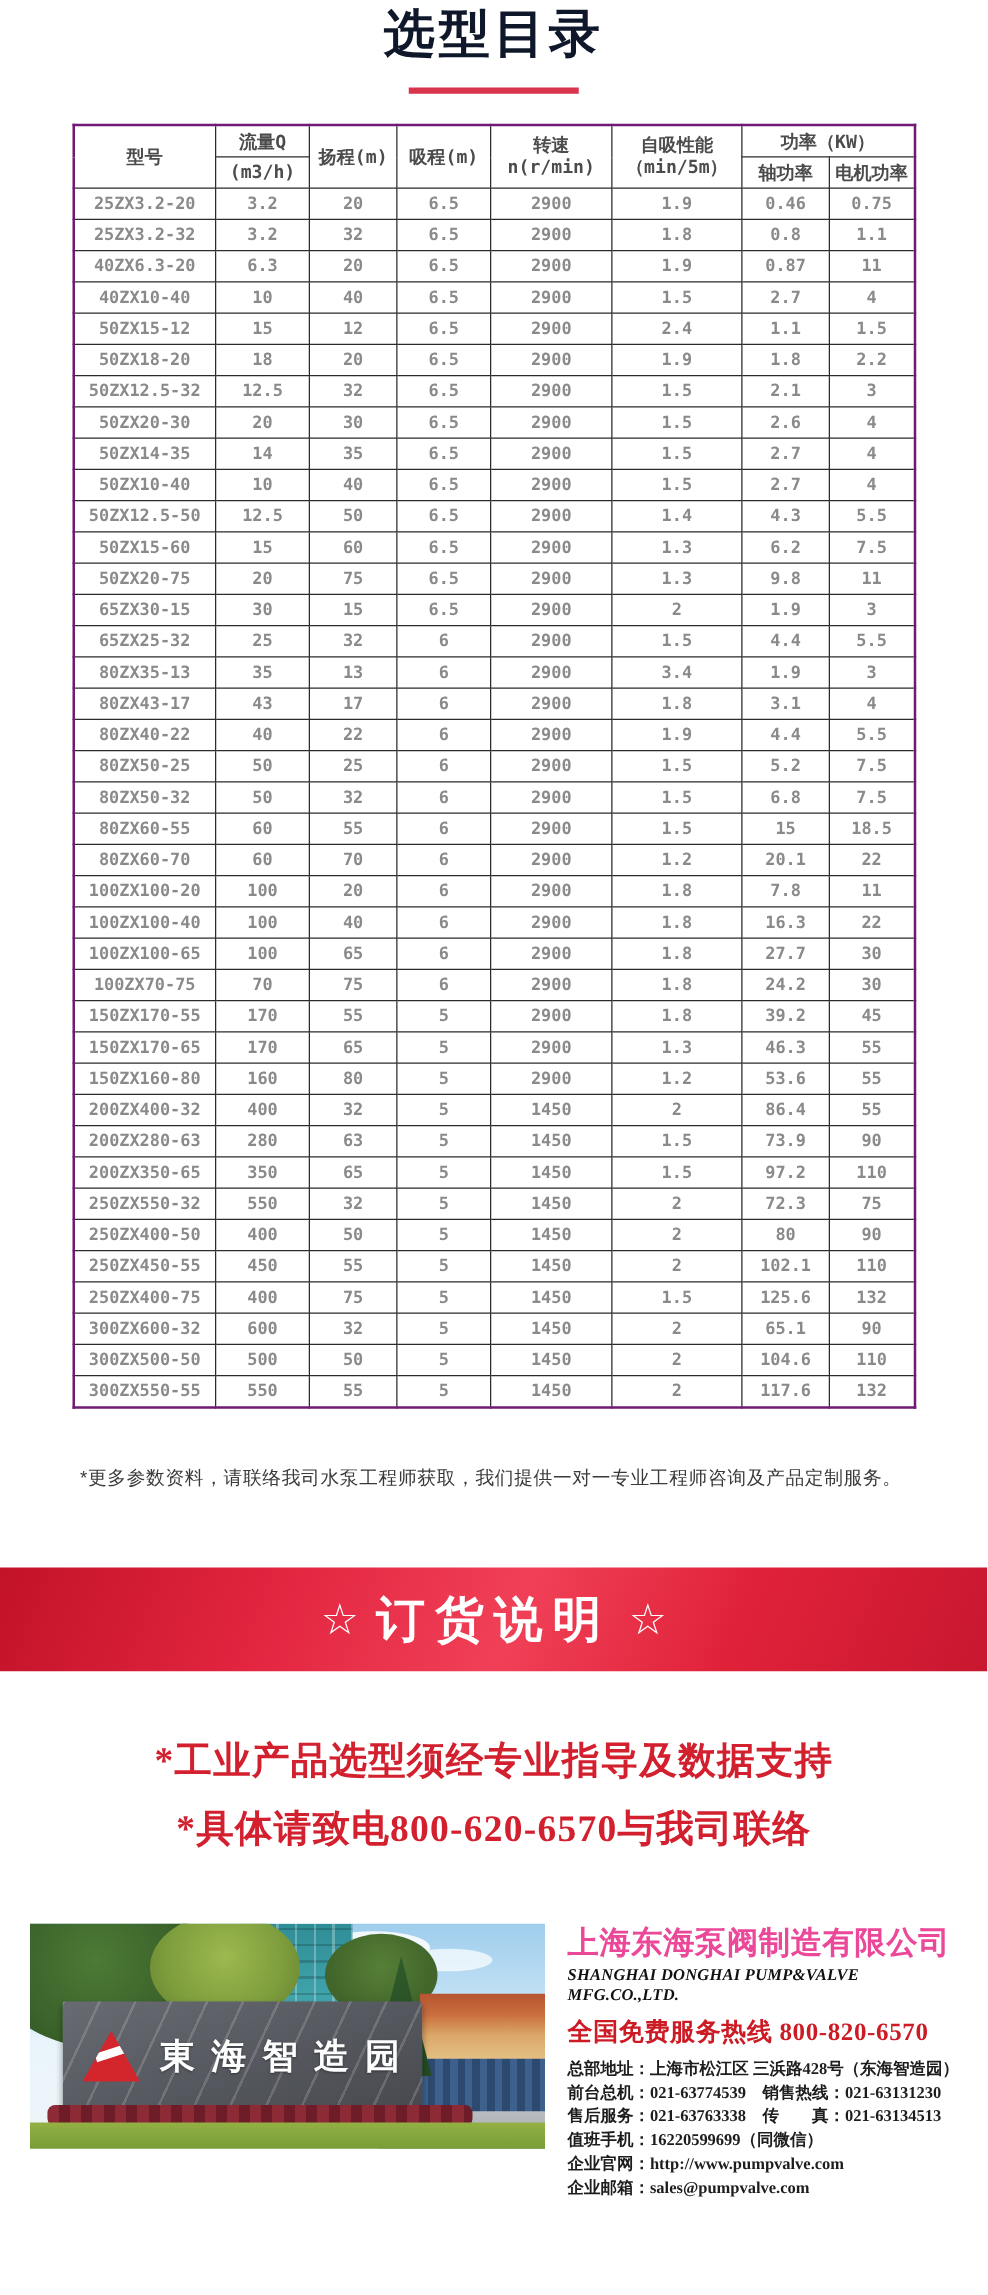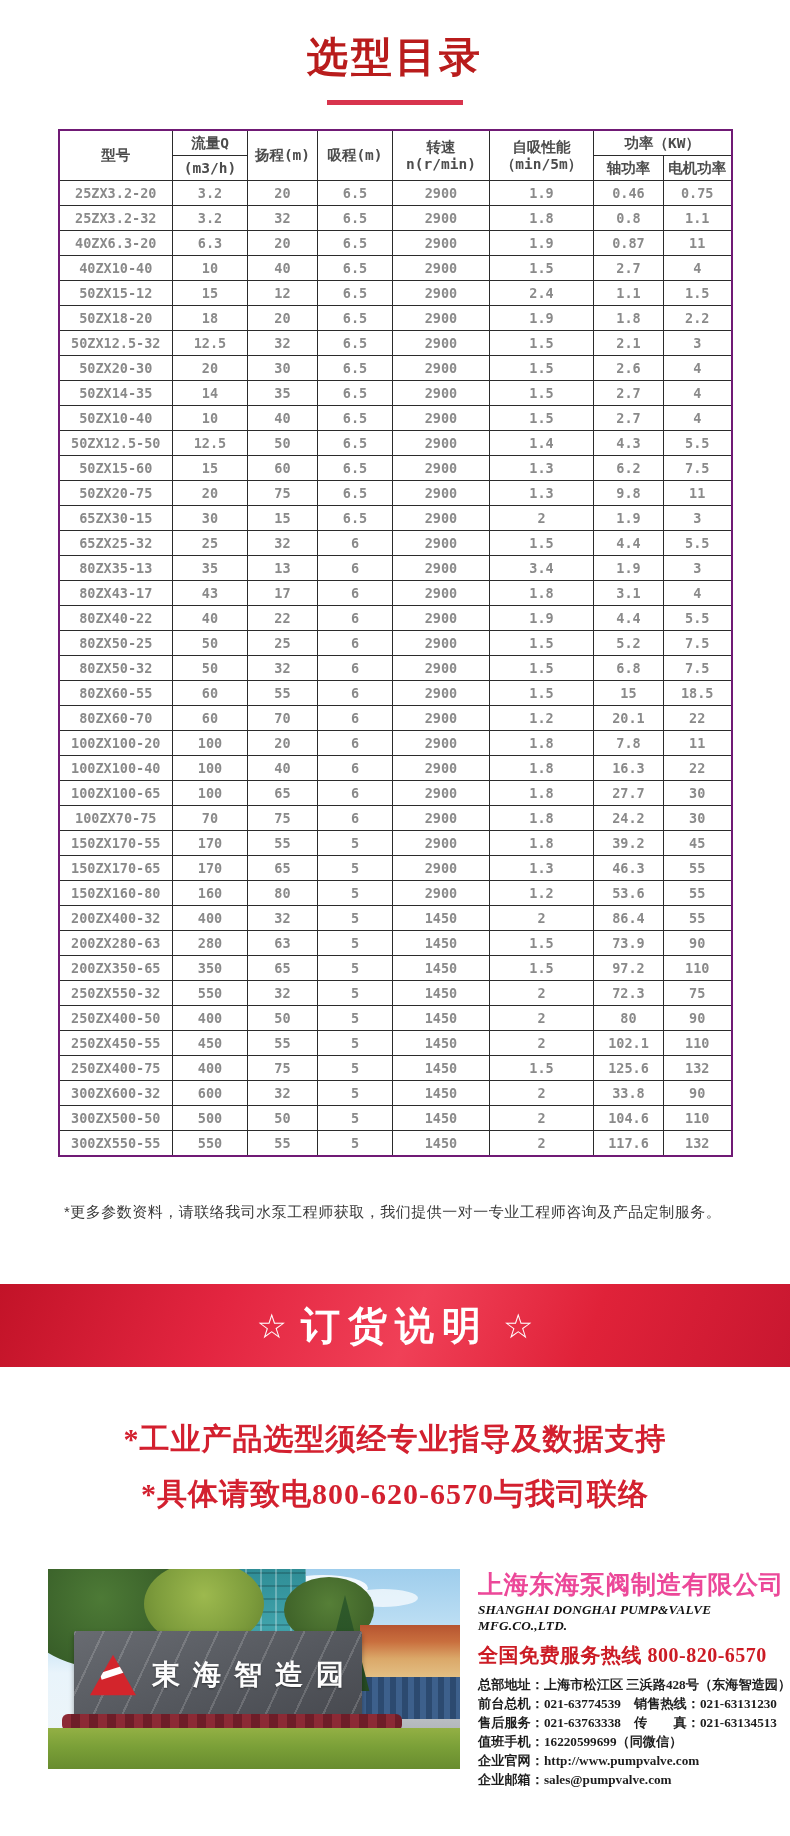--- a/index.html
+++ b/index.html
@@ -2,22 +2,22 @@
 <html><head>
 <meta charset="utf-8">
 <style>
   html,body{margin:0;padding:0;background:#ffffff;}
   .page{
     width:790px;height:1836px;margin:0 auto;background:#ffffff;
     font-family:"Liberation Sans",sans-serif;position:relative;overflow:hidden;
   }
   
   .title{
-    padding-top:30px;text-align:center;font-size:41px;font-weight:900;
-    color:#b91c1c;letter-spacing:3px;
+    text-align:center;font-size:41px;font-weight:900;
+    color:#0f172a;letter-spacing:3px;
   }
   .title-divider{width:136px;height:5px;background:#d8344d;margin:15px auto 0;}
 
   
   table.spec{
     width:673px;margin:24px auto 0;border-collapse:collapse;table-layout:fixed;
     border:2px solid #701a75;
     font-weight:bold;
   }
   table.spec td{
@@ -51,22 +51,22 @@
   .statements{margin-top:44px;text-align:center;
     font-family:"Liberation Serif",serif;font-weight:900;color:#d3202f;}
   .statements .line{font-size:30px;line-height:55px;letter-spacing:1px;}
 
   
   .footer{
     margin-top:48px;display:flex;flex-direction:row;align-items:flex-start;
     padding-left:24px;
   }
   
-  .photo{position:relative;width:412px;height:200px;overflow:hidden;flex:0 0 auto;
-    background:linear-gradient(180deg,#9ecdec 0%,#c3e2f5 34%,#e9f4fb 52%,#eef5f8 100%);margin-left:24px;}
+  .photo{position:relative;width:412px;height:180px;overflow:hidden;flex:0 0 auto;
+    background:linear-gradient(180deg,#9ecdec 0%,#c3e2f5 34%,#e9f4fb 52%,#eef5f8 100%);}
   .cloud{position:absolute;background:#ffffff;border-radius:50%;opacity:.85;}
   .c1{left:230px;top:6px;width:90px;height:26px;}
   .c2{left:300px;top:20px;width:70px;height:18px;opacity:.7;}
   .ph-building{position:absolute;left:152px;top:0;width:106px;height:96px;
     background:
       repeating-linear-gradient(90deg,rgba(255,255,255,.28) 0 2px,transparent 2px 15px),
       repeating-linear-gradient(0deg,rgba(0,0,0,.18) 0 2px,transparent 2px 13px),
       linear-gradient(180deg,#2f8d96,#4bb1b9);}
   .tree{position:absolute;border-radius:50%;}
   .t1{left:-28px;top:-18px;width:180px;height:118px;
@@ -514,21 +514,21 @@
           <td>125.6</td>
           <td>132</td>
         </tr>
         <tr>
           <td>300ZX600-32</td>
           <td>600</td>
           <td>32</td>
           <td>5</td>
           <td>1450</td>
           <td>2</td>
-          <td>33.8</td>
+          <td>65.1</td>
           <td>90</td>
         </tr>
         <tr>
           <td>300ZX500-50</td>
           <td>500</td>
           <td>50</td>
           <td>5</td>
           <td>1450</td>
           <td>2</td>
           <td>104.6</td>

